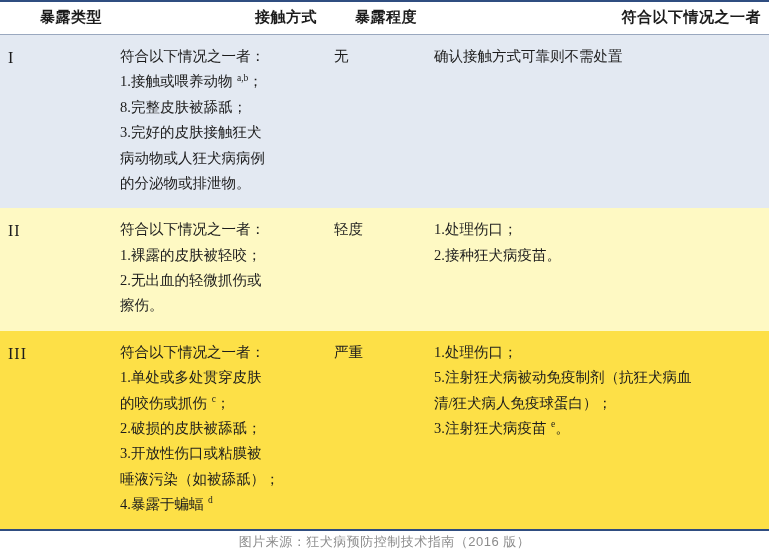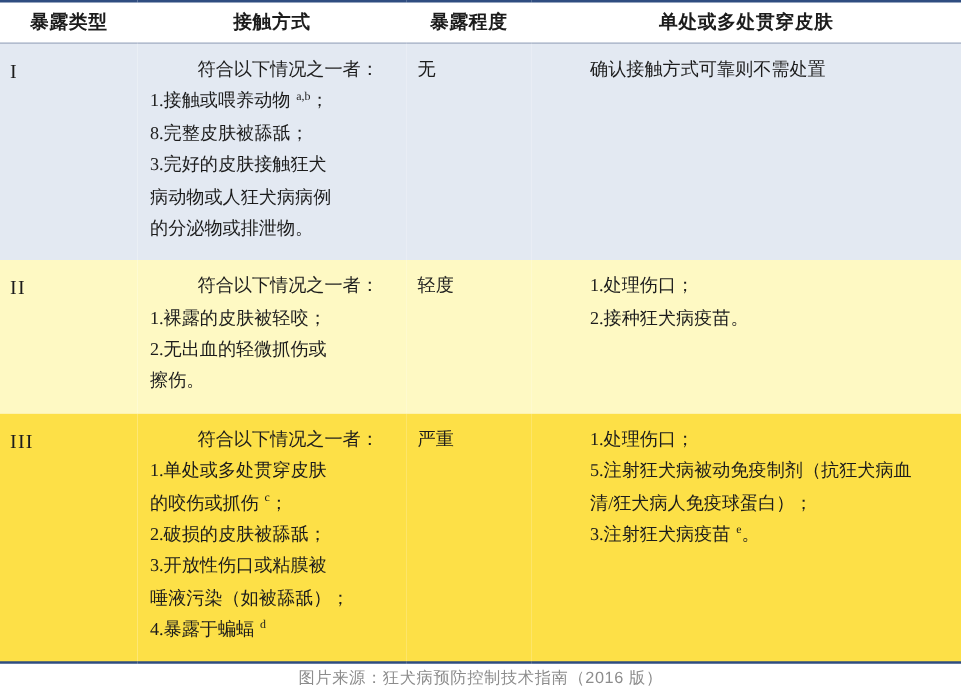--- a/index.html
+++ b/index.html
@@ -26,21 +26,21 @@
     border-collapse: collapse;
     table-layout: fixed;
     font-size: 15px;
   }
   table.exposure-table col.c0 { width: 110px; }
   table.exposure-table col.c1 { width: 215px; }
   table.exposure-table col.c2 { width: 100px; }
   table.exposure-table col.c3 { width: 344px; }
 
   thead th {
-    text-align: center;
+    text-align: right;
     font-weight: bold;
     font-size: 15px;
     padding: 6px 8px 7px 8px;
     vertical-align: middle;
     border-top: 2px solid #2f4d80;
     border-bottom: 1px solid #9aa8bf;
     background: #ffffff;
     white-space: nowrap;
     letter-spacing: 0.5px;
   }
@@ -57,21 +57,21 @@
 
   td.level {
     font-size: 16px;
     letter-spacing: 1px;
     padding-left: 8px;
   }
   td.contact { padding-left: 10px; }
   td.degree { padding-left: 9px; }
   td.handling { padding-left: 9px; }
 
-  .line { display: block; margin-left: 38px; }
+  .line { display: block; }
   .indent { display: block; }
   sup {
     font-size: 9.5px;
     vertical-align: super;
     line-height: 0;
     padding-left: 1px;
   }
   .source {
     position: absolute;
     left: 0;
@@ -94,21 +94,21 @@
       <col class="c0">
         <col class="c1">
         <col class="c2">
         <col class="c3">
     </colgroup>
     <thead>
       <tr>
         <th>暴露类型</th>
         <th>接触方式</th>
         <th>暴露程度</th>
-        <th>单处或多处贯穿皮肤</th>
+        <th>符合以下情况之一者</th>
       </tr>
     </thead>
     <tbody>
 
       <tr class="band-a">
         <td class="level">I</td>
         <td class="contact">
           <span class="line">符合以下情况之一者：</span>
           <span class="indent">1.接触或喂养动物 <sup>a,b</sup>；</span>
           <span class="indent">8.完整皮肤被舔舐；</span>

